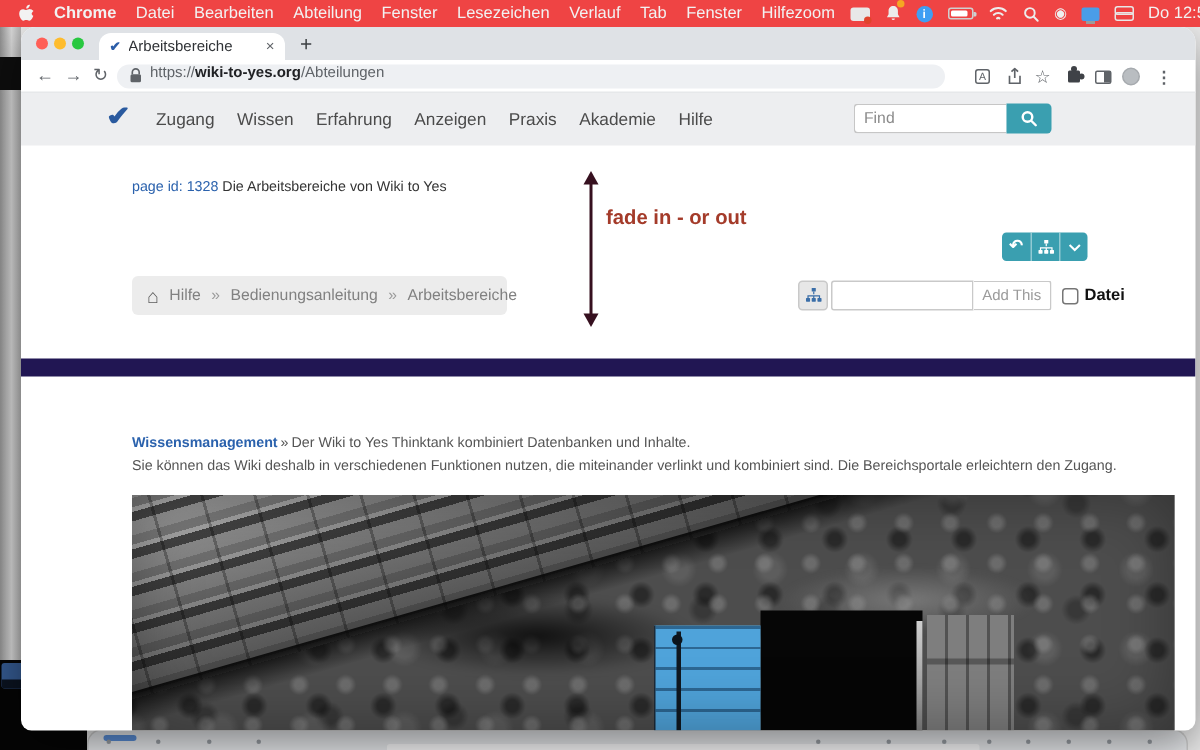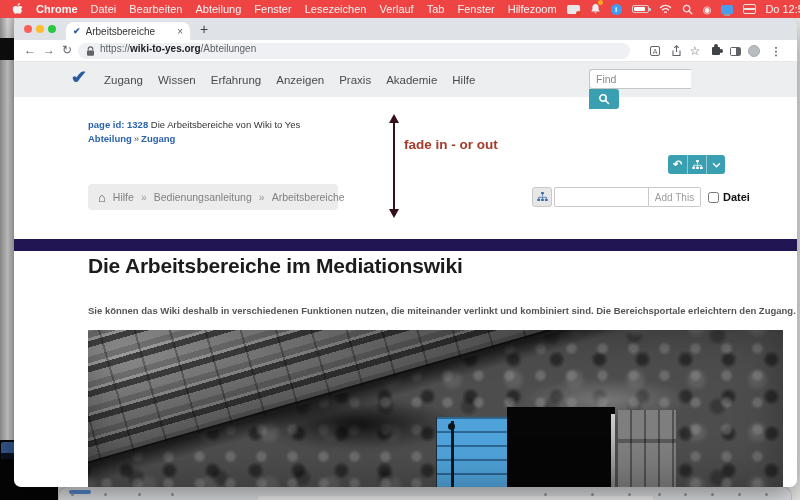--- a/index.html
+++ b/index.html
@@ -73,30 +73,30 @@
   .puzzle-ic::after{content:"";position:absolute;right:-3px;top:2px;width:4px;height:4px;border-radius:50%;background:#3f4247;}
   .trans-ic{width:10px;height:10px;border:1.2px solid #5f6368;border-radius:2px;font-size:7px;color:#5f6368;
     display:flex;align-items:center;justify-content:center;position:relative;background:#fff;}
   .trans-ic::before{content:"";position:absolute;left:-3px;top:-3px;width:6px;height:6px;background:#9aa0a6;border-radius:1px;z-index:-1;}
 
   
   .siteheader{position:absolute;left:0;top:44px;width:783px;height:35px;background:#edeef0;}
   .sitelogo{position:absolute;left:58px;top:5px;font-size:17px;color:#2a5a9f;font-weight:bold;transform:scaleX(1.2) rotate(-5deg);}
   .sitenav{position:absolute;left:90px;top:0;height:35px;display:flex;align-items:center;gap:15px;
     font-size:11.5px;color:#4b4b4b;}
-  .findwrap{position:absolute;left:575px;top:7px;display:flex;flex-direction:column;}
+  .findwrap{position:absolute;left:555px;top:7px;display:flex;}
   .findwrap input{width:102px;height:20px;border:1px solid #c6c6c6;border-right:none;border-radius:3px 0 0 3px;
     padding:0 6px;font-size:10.5px;font-family:"Liberation Sans",sans-serif;color:#333;outline:none;}
   .findwrap input::placeholder{color:#8a8a8a;}
   .findbtn{width:30px;height:20px;background:#3a9fb0;border:none;border-radius:0 3px 3px 0;
     display:flex;align-items:center;justify-content:center;}
 
   
   .meta{position:absolute;left:74px;top:100px;font-size:9.5px;line-height:13.5px;color:#333;white-space:nowrap;}
-  .lnk{color:#2b62ad;text-decoration:none;font-weight:bold;}
+  .lnk{color:#2b62ad;text-decoration:none;}
   .sep{color:#555;padding:0 2px;}
 
   .varrow{position:absolute;left:375px;top:96px;width:10px;height:104px;}
   .varrow .shaft{position:absolute;left:3.5px;top:6px;bottom:6px;width:2.6px;background:#36101f;}
   .varrow::before,.varrow::after{content:"";position:absolute;left:0;border-left:5px solid transparent;border-right:5px solid transparent;}
   .varrow::before{top:0;border-bottom:9px solid #36101f;}
   .varrow::after{bottom:0;border-top:9px solid #36101f;}
 
   .annotation{position:absolute;left:390px;top:118px;font-size:13.5px;font-weight:bold;color:#a43b2a;line-height:17px;}
 
@@ -117,21 +117,21 @@
   .addbtn{position:absolute;left:635px;top:169px;width:52px;height:20px;background:#fff;border:1px solid #c9c9c9;
     border-left:none;border-radius:0 2px 2px 0;font-size:10px;color:#9b9b9b;display:flex;align-items:center;justify-content:center;}
   .childbox{position:absolute;left:694px;top:173.5px;width:11px;height:11px;margin:0;}
   .childlbl{position:absolute;left:709px;top:169px;line-height:20px;font-size:11px;font-weight:bold;color:#111;}
 
   .navybar{position:absolute;left:0;top:221px;width:783px;height:12px;background:#211653;}
 
   .h1{position:absolute;left:74px;top:236px;font-size:21px;font-weight:bold;color:#1c1c1e;letter-spacing:-.2px;white-space:nowrap;}
   .lead{position:absolute;left:74px;top:272px;font-size:9.5px;color:#555;white-space:nowrap;}
   .lead .lnk{font-weight:bold;}
-  .body2{position:absolute;left:74px;top:287px;font-size:9.5px;color:#555;white-space:nowrap;font-weight:bold;}
+  .body2{position:absolute;left:74px;top:287px;font-size:9.5px;color:#555;white-space:nowrap;}
 
   
   .photo{position:absolute;left:74px;top:312px;width:695px;height:157px;overflow:hidden;background:#4d4d4d;}
   .ph-base{position:absolute;inset:0;background-color:#4d4d4d;background-image:
     radial-gradient(circle,rgba(165,165,165,.35) 0 3px,transparent 7px),
     radial-gradient(circle,rgba(0,0,0,.45) 0 4px,transparent 9px),
     radial-gradient(circle,rgba(130,130,130,.3) 0 6px,transparent 12px),
     radial-gradient(circle,rgba(25,25,25,.4) 0 5px,transparent 10px);
     background-size:31px 27px,43px 37px,61px 53px,83px 71px;
     background-position:3px 5px,17px 11px,29px 23px,7px 41px;}
@@ -312,21 +312,20 @@
         <svg width="12" height="12" viewBox="0 0 12 12">
             <circle cx="5" cy="5" r="3.2" fill="none" stroke="#fff" stroke-width="1.6"></circle>
             <line x1="7.5" y1="7.5" x2="10.5" y2="10.5" stroke="#fff" stroke-width="1.6" stroke-linecap="round"></line>
           </svg>
       </button>
     </div>
   </div>
 
   <div class="meta">
     <div><a class="lnk" href="#">page id: 1328</a> <span>Die Arbeitsbereiche von Wiki to Yes</span></div>
-    <div><a class="lnk" href="#">Abteilung</a><span class="sep">»</span><a class="lnk" href="#">Zugang</a></div>
   </div>
 
   <div class="varrow">
       <span class="shaft"></span>
     </div>
   <div class="annotation">
     <div>fade in - or out</div>
   </div>
 
   <div class="toolgroup">
@@ -371,21 +370,23 @@
         <path d="M6 2.6v2M1.8 7.4V5.8h8.4v1.6M6 5.8v1.6" fill="none" stroke="#3a6ea8" stroke-width=".9"></path>
       </svg>
   </span>
   <input class="pageinput" value="" style="">
   <span class="addbtn">Add This</span>
   <input type="checkbox" class="childbox" style="">
   <span class="childlbl">Datei</span>
 
   <div class="navybar"></div>
 
-  <div class="h1">Die Arbeitsbereiche im Mediationswiki</div>
+  <div class="lead">
+    <a class="lnk" href="#">Wissensmanagement</a><span class="sep">»</span><span>Der Wiki to Yes Thinktank kombiniert Datenbanken und Inhalte.</span>
+  </div>
   <div class="body2">Sie können das Wiki deshalb in verschiedenen Funktionen nutzen, die miteinander verlinkt und kombiniert sind. Die Bereichsportale erleichtern den Zugang.</div>
 
   <div class="photo">
     <div class="ph-base"></div>
     <div class="ph-roof"></div>
     <div class="ph-eave"></div>
     <div class="ph-blob"></div>
     <div class="ph-lintel"></div>
     <div class="ph-opening"></div>
     <div class="ph-jamb"></div>

